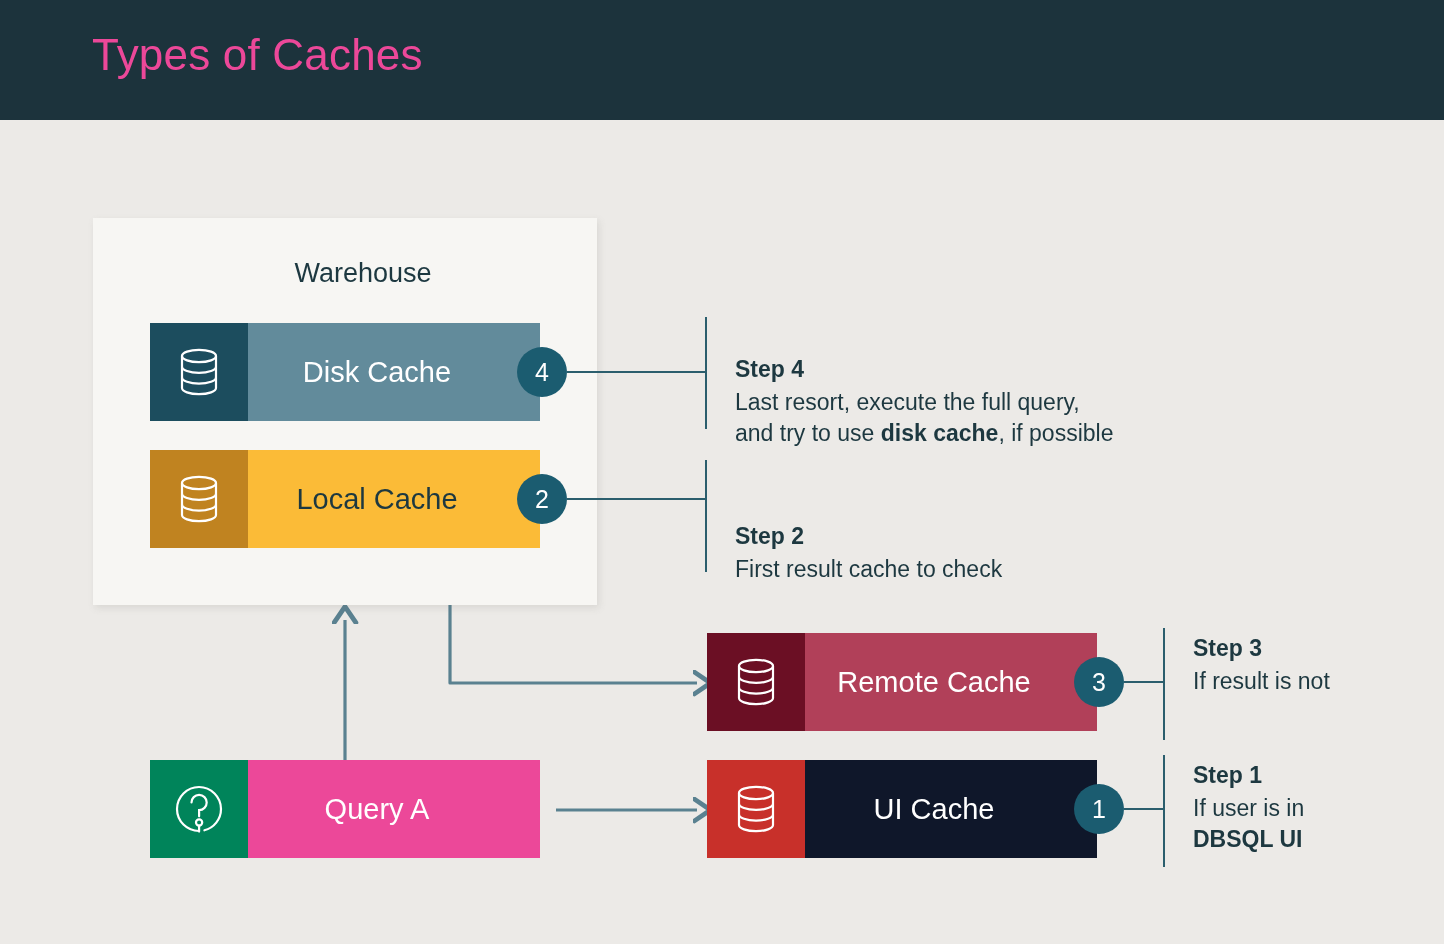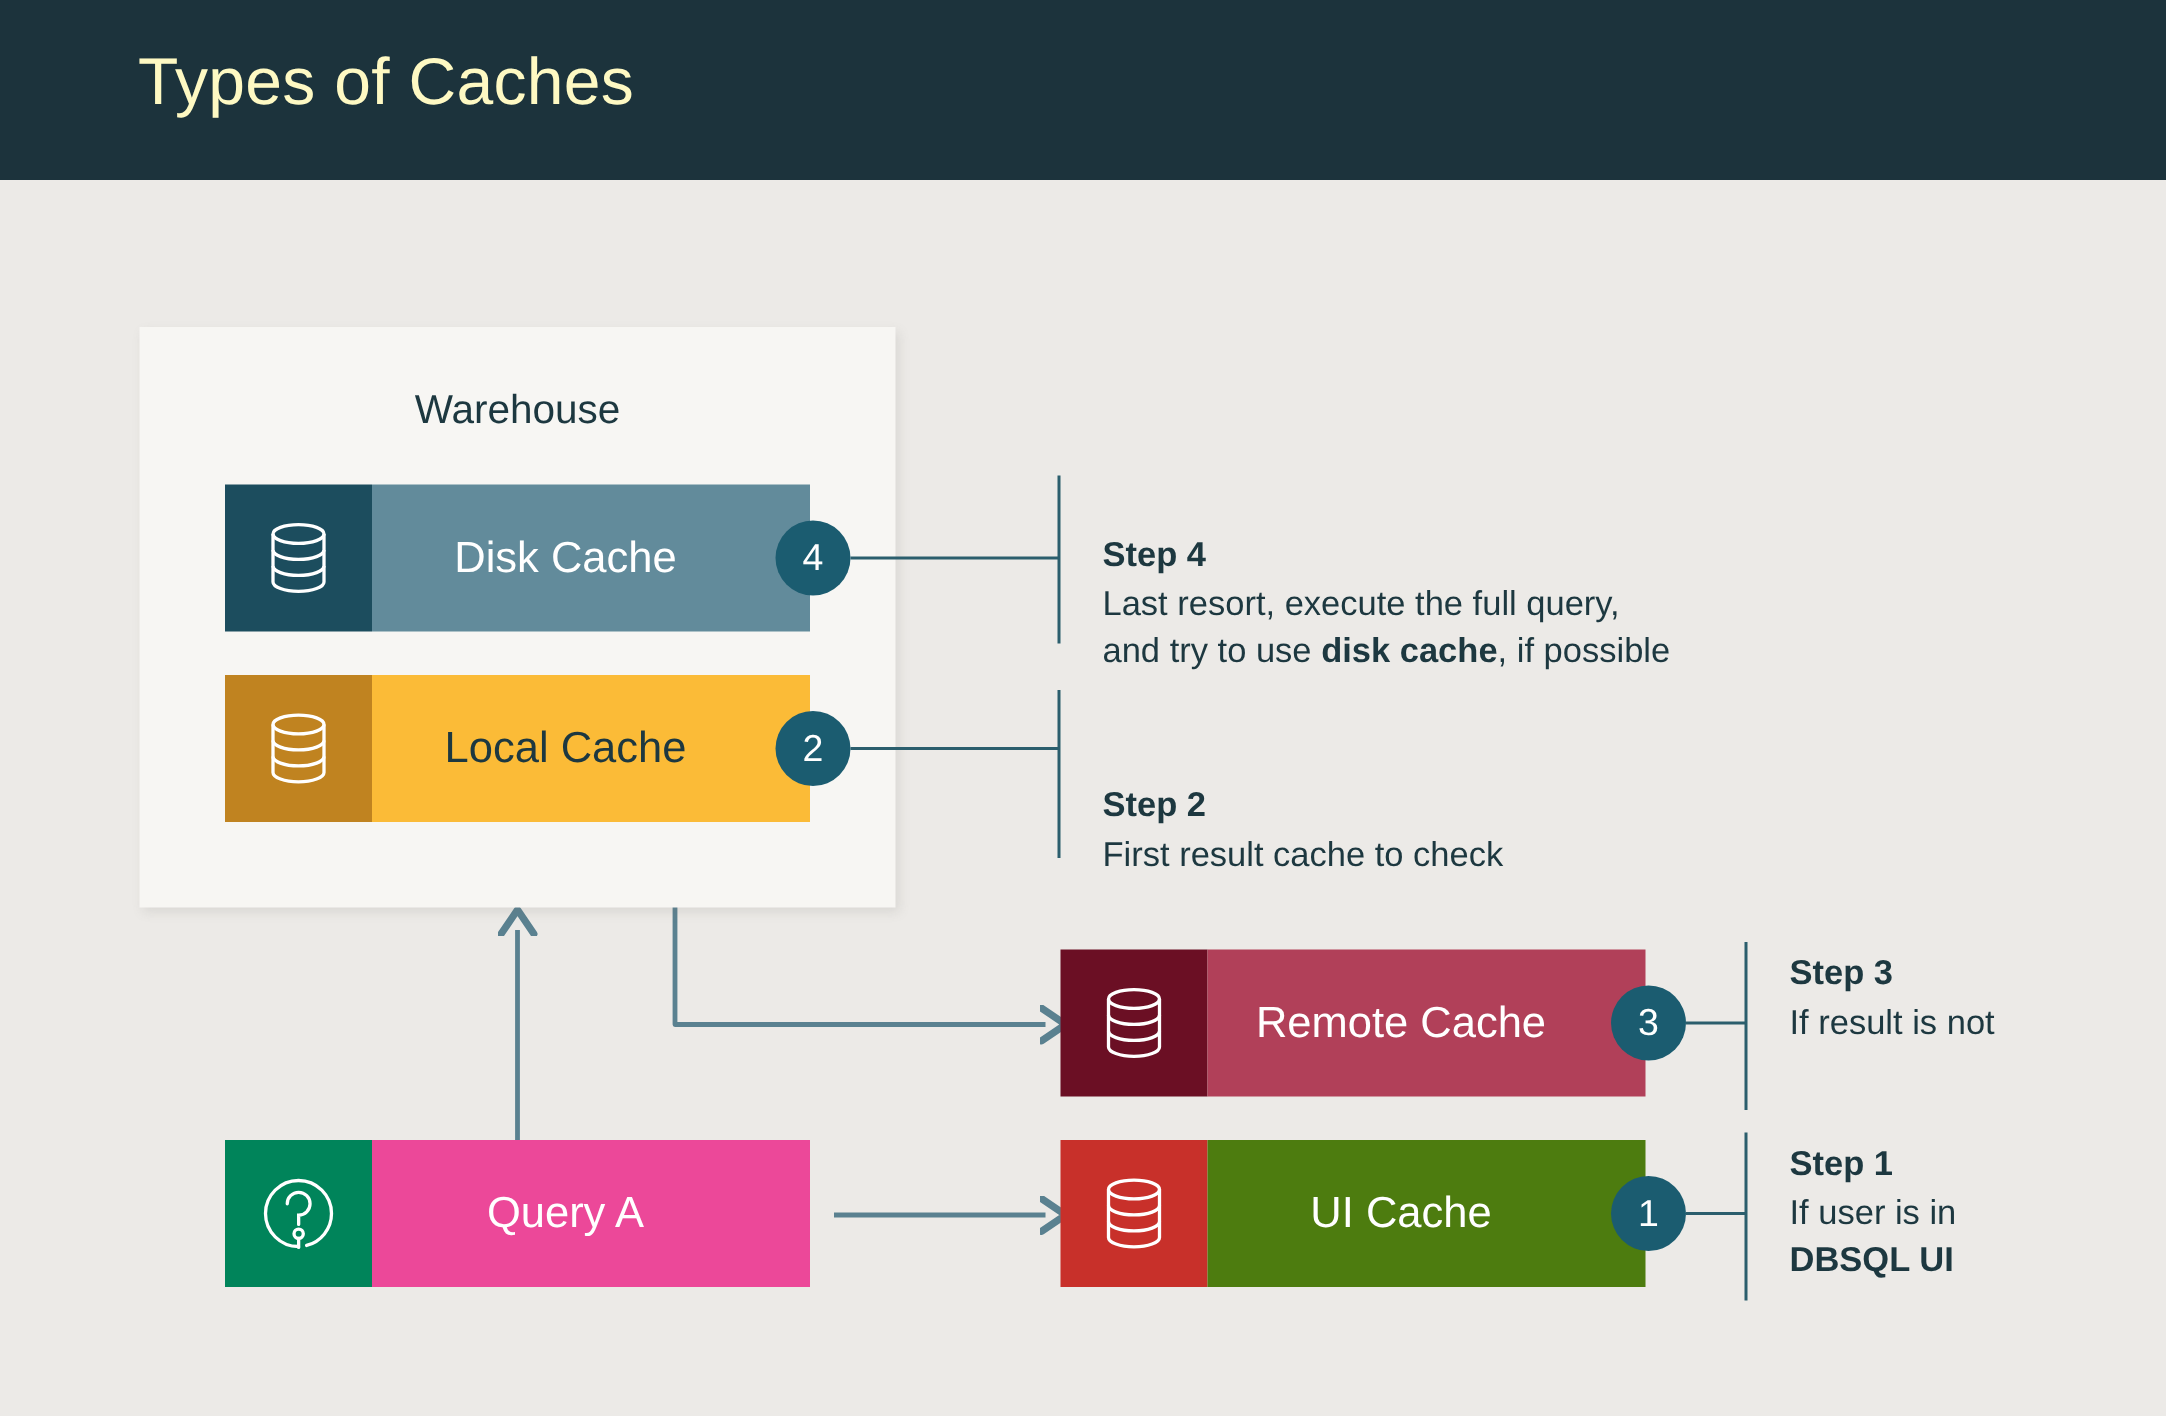--- a/index.html
+++ b/index.html
@@ -24,21 +24,21 @@
     height: 120px;
     background: #1c333c;
   }
   .header-title {
     position: absolute;
     left: 92px;
     top: 30px;
     font-size: 44px;
     font-weight: 400;
     letter-spacing: 0.2px;
-    color: #fef9c3;
+    color: #ec4899;
     white-space: nowrap;
   }
 
   
   .canvas {
     position: absolute;
     left: 0; top: 120px;
     width: 1444px;
     height: 824px;
   }
@@ -54,20 +54,21 @@
     box-shadow: 2px 3px 7px rgba(120,118,112,0.16);
   }
   .warehouse-label {
     position: absolute;
     left: 0;
     top: 40px;
     width: 504px;
     text-align: center;
     font-size: 27px;
     color: #1d3840;
+    padding-left: 18px;
   }
 
   
   .bar {
     position: absolute;
     display: flex;
     align-items: center;
     height: 98px;
   }
   .bar-icon {
@@ -256,21 +257,21 @@
     <div class="bar-icon" style="background:#c8302a;">
       <svg width="44" height="50" viewBox="0 0 44 50" aria-hidden="true">
         <g fill="none" stroke="#ffffff" stroke-width="2.2">
           <ellipse cx="22" cy="9" rx="17" ry="6.2"></ellipse>
           <path d="M5,9 L5,41 C5,44.4 12.6,47.2 22,47.2 C31.4,47.2 39,44.4 39,41 L39,9"></path>
           <path d="M5,19.7 C5,23.1 12.6,25.9 22,25.9 C31.4,25.9 39,23.1 39,19.7"></path>
           <path d="M5,30.4 C5,33.8 12.6,36.6 22,36.6 C31.4,36.6 39,33.8 39,30.4"></path>
         </g>
       </svg>
     </div>
-    <div class="bar-body" style="background:#4d7c0f;">
+    <div class="bar-body" style="background:#0f172a;">
       <div class="bar-label light-text">UI Cache</div>
     </div>
   </div>
   <div class="badge" id="badge-1">1</div>
 
   <div class="bar" id="bar-query">
     <div class="bar-icon" style="background:#00845a;">
       <svg width="54" height="54" viewBox="0 0 54 54" aria-hidden="true">
         <g fill="none" stroke="#ffffff" stroke-width="2.2" stroke-linecap="round">
           <path d="M27,49 C14.9,49 5,39.1 5,27 C5,14.9 14.9,5 27,5 C39.1,5 49,14.9 49,27 C49,37.3 41.9,45.9 32.4,48.3"></path>

